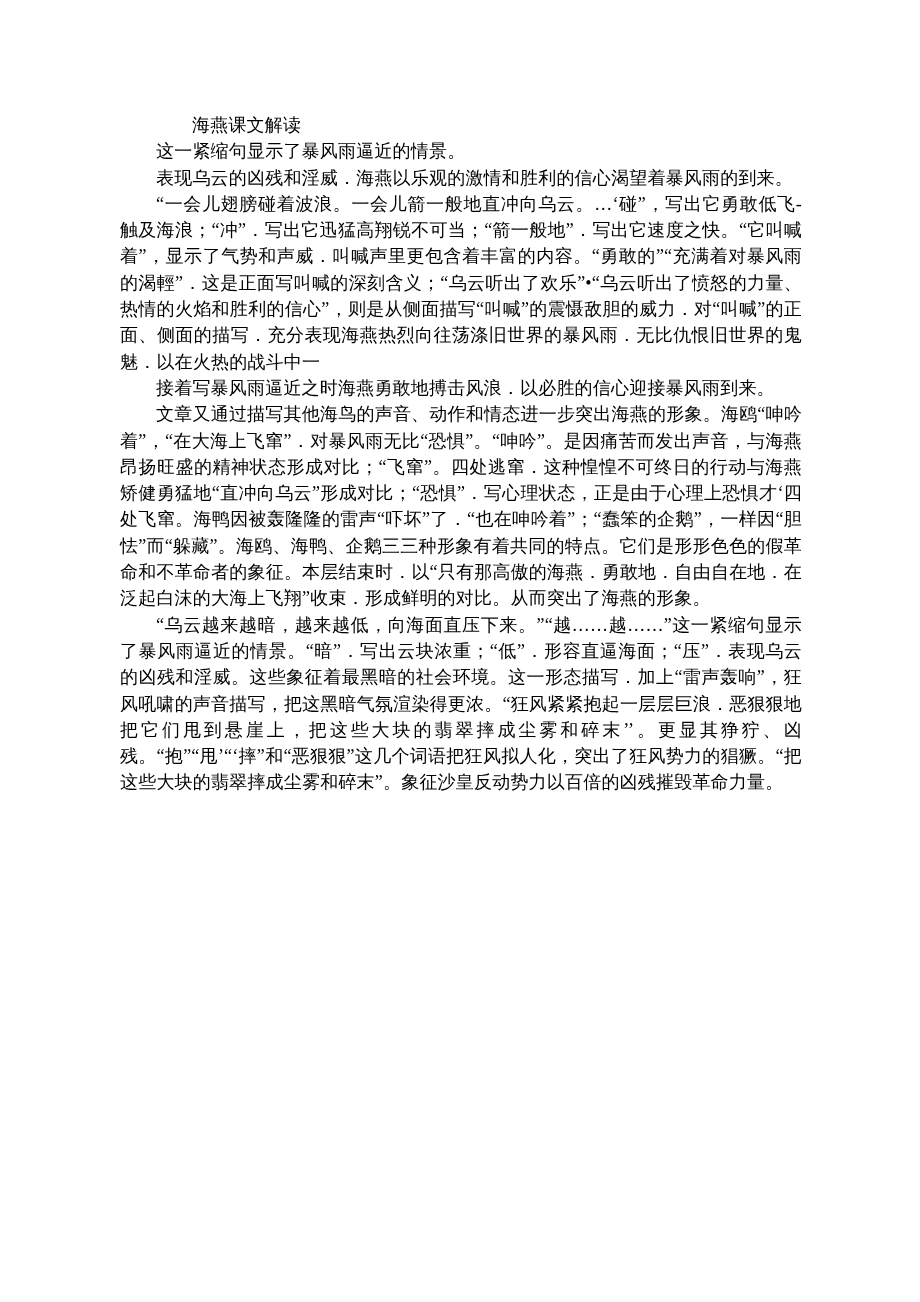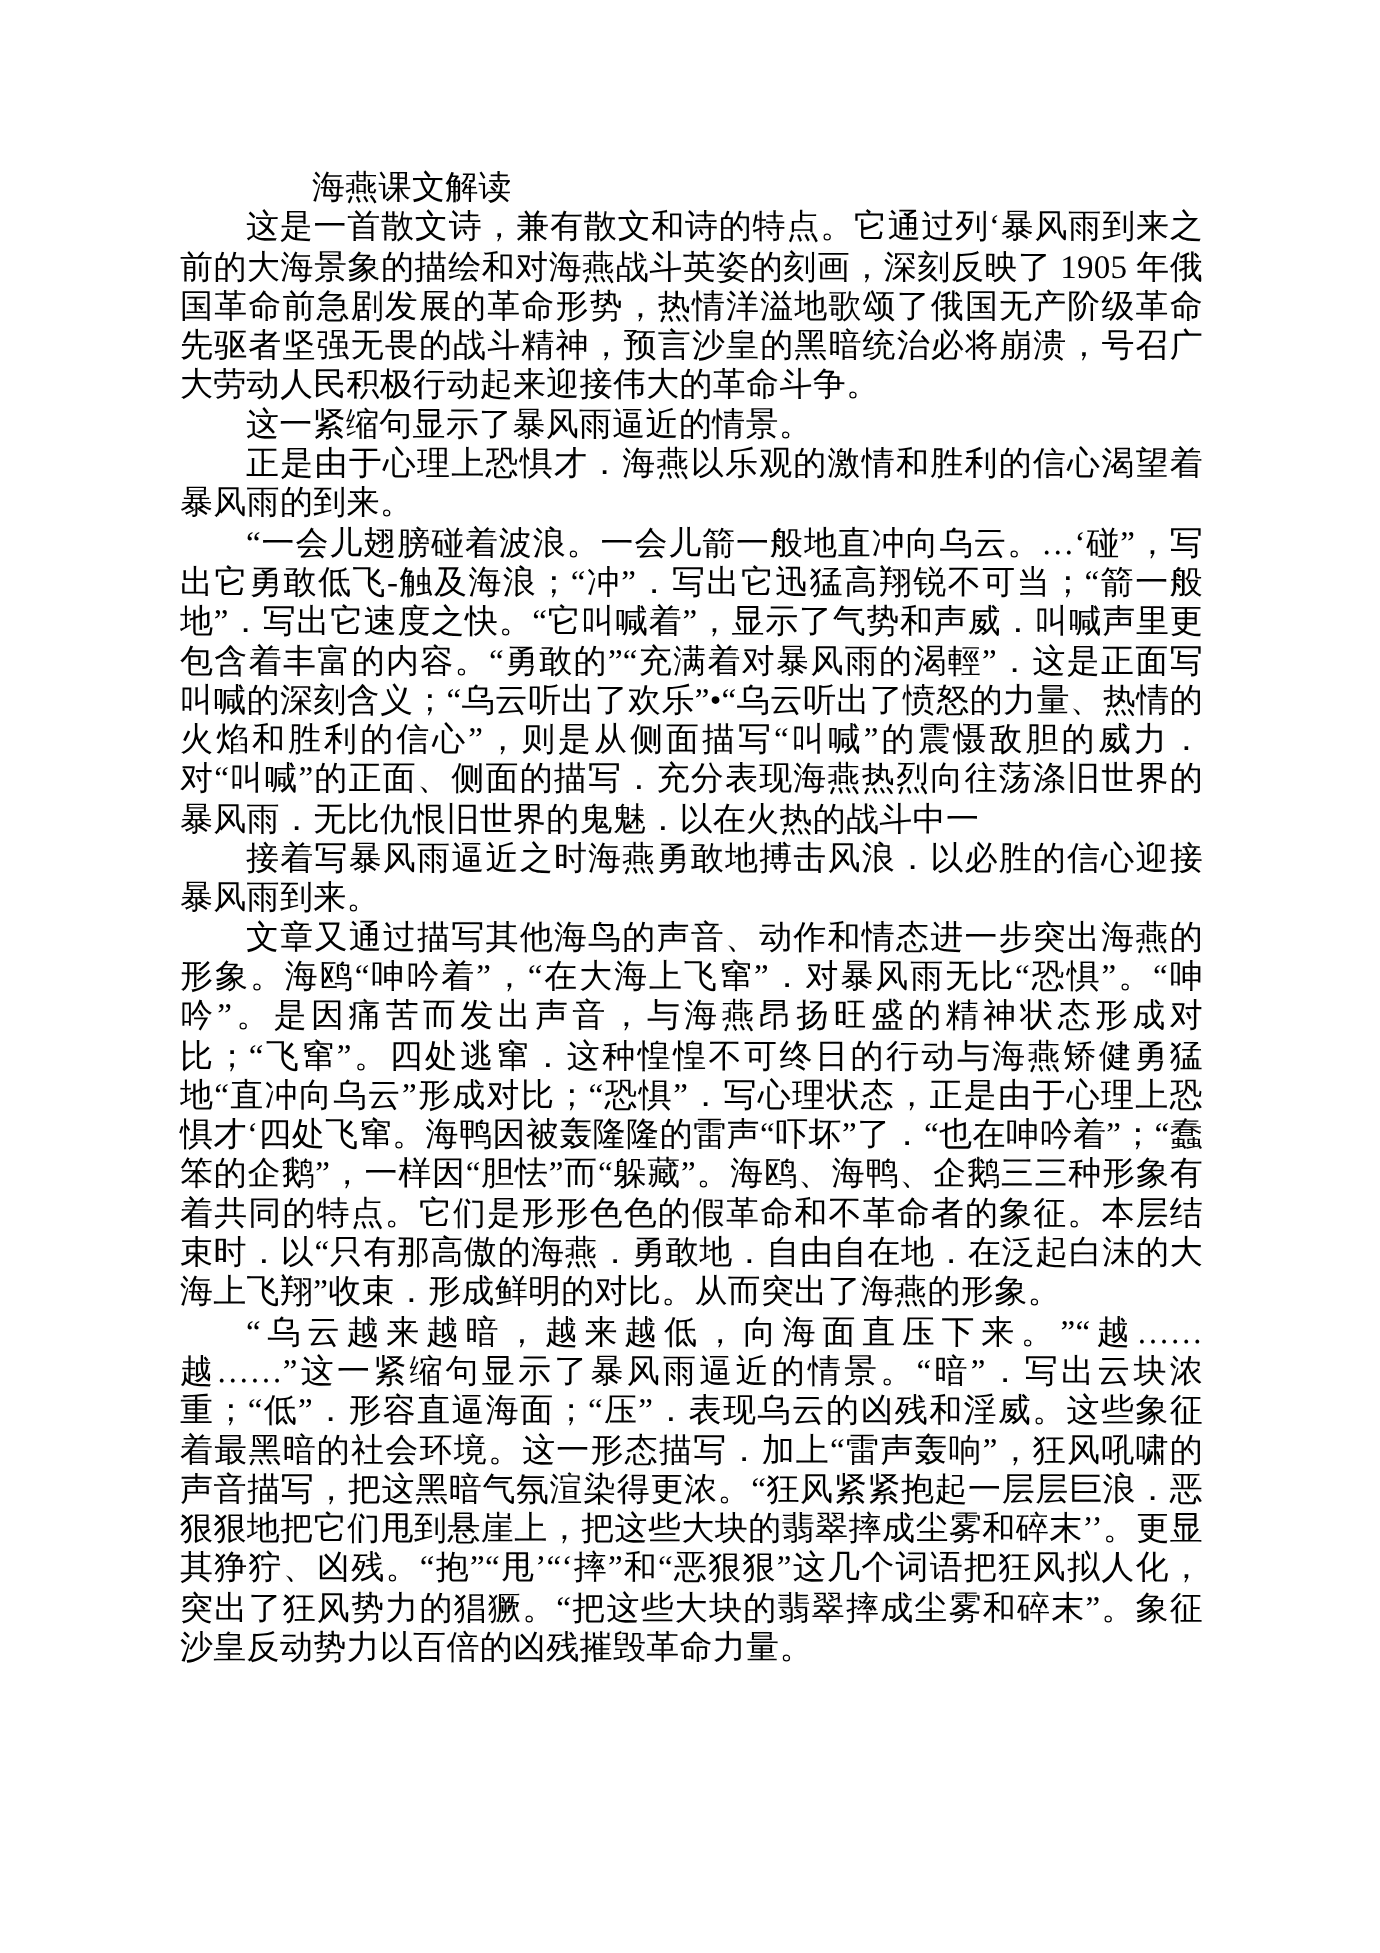--- a/index.html
+++ b/index.html
@@ -14,41 +14,40 @@
     background: #ffffff;
     overflow: hidden;
     font-family: "Liberation Serif", "DejaVu Serif", serif;
     color: #000000;
   }
   .content {
     position: absolute;
     left: 120px;
     top: 112px;
     width: 682px;
-    font-size: 22px;
+    font-size: 18px;
     line-height: 26.3px;
     text-align: justify;
     text-justify: inter-ideograph;
     letter-spacing: 0.2px;
   }
   .content p {
     margin: 0;
     padding: 0;
   }
   .title-indent { text-indent: 4em; }
   .indent { text-indent: 2em; }
   .no-indent { text-indent: 0; }
 </style>
 </head>
 <body>
 
 <div class="page">
   <div class="content">
     <p class="title-indent">海燕课文解读</p>
-    <p class="indent">这是一首散文诗，兼有散文和诗的特点。它通过列‘暴风雨到来之前的大海景象的描绘和对海燕战斗英姿的刻画，深刻反映了 1905 年俄国革命前急剧发展的革命形势，热情洋溢地歌颂了俄国无产阶级革命先驱者坚强无畏的战斗精神，预言沙皇的黑暗统治必将崩溃，号召广大劳动人民积极行动起来迎接伟大的革命斗争。</p>
     <p class="indent">这一紧缩句显示了暴风雨逼近的情景。</p>
-    <p class="indent">正是由于心理上恐惧才．海燕以乐观的激情和胜利的信心渴望着暴风雨的到来。</p>
+    <p class="indent">表现乌云的凶残和淫威．海燕以乐观的激情和胜利的信心渴望着暴风雨的到来。</p>
     <p class="indent">“一会儿翅膀碰着波浪。一会儿箭一般地直冲向乌云。…‘碰”，写出它勇敢低飞-触及海浪；“冲”．写出它迅猛高翔锐不可当；“箭一般地”．写出它速度之快。“它叫喊着”，显示了气势和声威．叫喊声里更包含着丰富的内容。“勇敢的”“充满着对暴风雨的渴輕”．这是正面写叫喊的深刻含义；“乌云听出了欢乐”•“乌云听出了愤怒的力量、热情的火焰和胜利的信心”，则是从侧面描写“叫喊”的震慑敌胆的威力．对“叫喊”的正面、侧面的描写．充分表现海燕热烈向往荡涤旧世界的暴风雨．无比仇恨旧世界的鬼魅．以在火热的战斗中一</p>
     <p class="indent">接着写暴风雨逼近之时海燕勇敢地搏击风浪．以必胜的信心迎接暴风雨到来。</p>
     <p class="indent">文章又通过描写其他海鸟的声音、动作和情态进一步突出海燕的形象。海鸥“呻吟着”，“在大海上飞窜”．对暴风雨无比“恐惧”。“呻吟”。是因痛苦而发出声音，与海燕昂扬旺盛的精神状态形成对比；“飞窜”。四处逃窜．这种惶惶不可终日的行动与海燕矫健勇猛地“直冲向乌云”形成对比；“恐惧”．写心理状态，正是由于心理上恐惧才‘四处飞窜。海鸭因被轰隆隆的雷声“吓坏”了．“也在呻吟着”；“蠢笨的企鹅”，一样因“胆怯”而“躲藏”。海鸥、海鸭、企鹅三三种形象有着共同的特点。它们是形形色色的假革命和不革命者的象征。本层结束时．以“只有那高傲的海燕．勇敢地．自由自在地．在泛起白沫的大海上飞翔”收束．形成鲜明的对比。从而突出了海燕的形象。</p>
     <p class="indent">“乌云越来越暗，越来越低，向海面直压下来。”“越……越……”这一紧缩句显示了暴风雨逼近的情景。“暗”．写出云块浓重；“低”．形容直逼海面；“压”．表现乌云的凶残和淫威。这些象征着最黑暗的社会环境。这一形态描写．加上“雷声轰响”，狂风吼啸的声音描写，把这黑暗气氛渲染得更浓。“狂风紧紧抱起一层层巨浪．恶狠狠地把它们甩到悬崖上，把这些大块的翡翠摔成尘雾和碎末’’。更显其狰狞、凶残。“抱”“甩’“‘摔”和“恶狠狠”这几个词语把狂风拟人化，突出了狂风势力的猖獗。“把这些大块的翡翠摔成尘雾和碎末”。象征沙皇反动势力以百倍的凶残摧毁革命力量。</p>
   </div>
 </div>
 
 </body></html>

